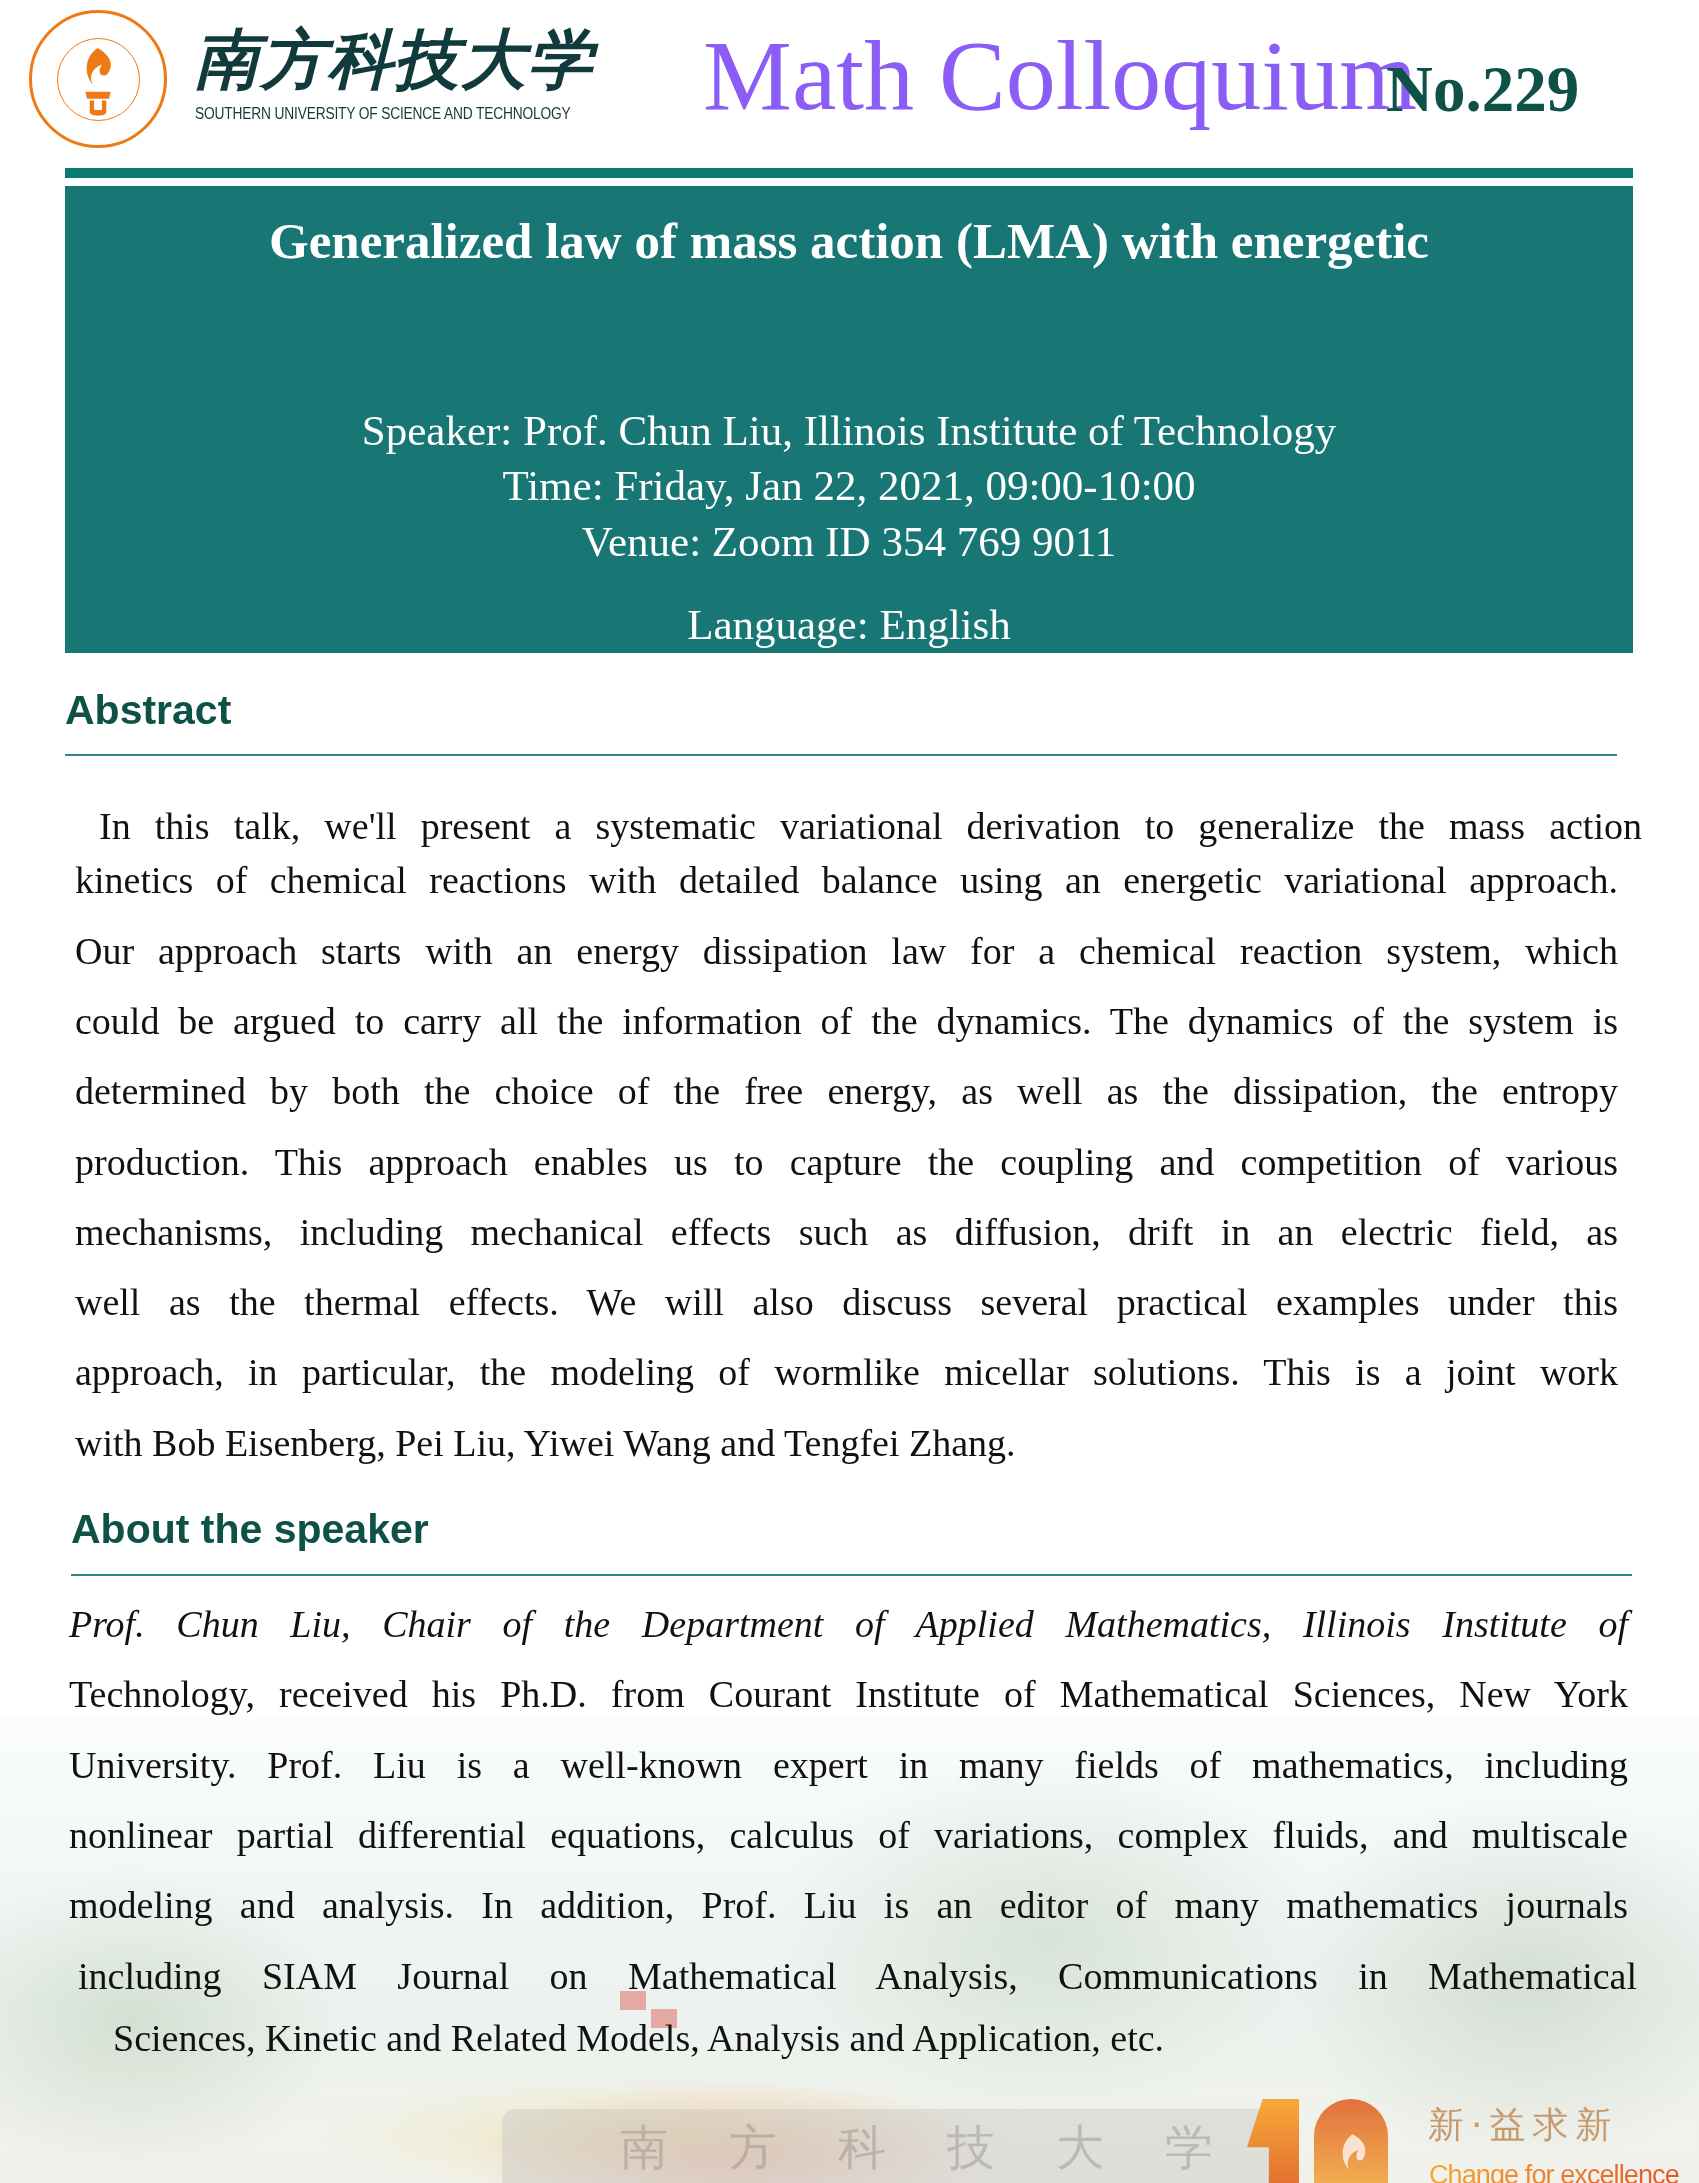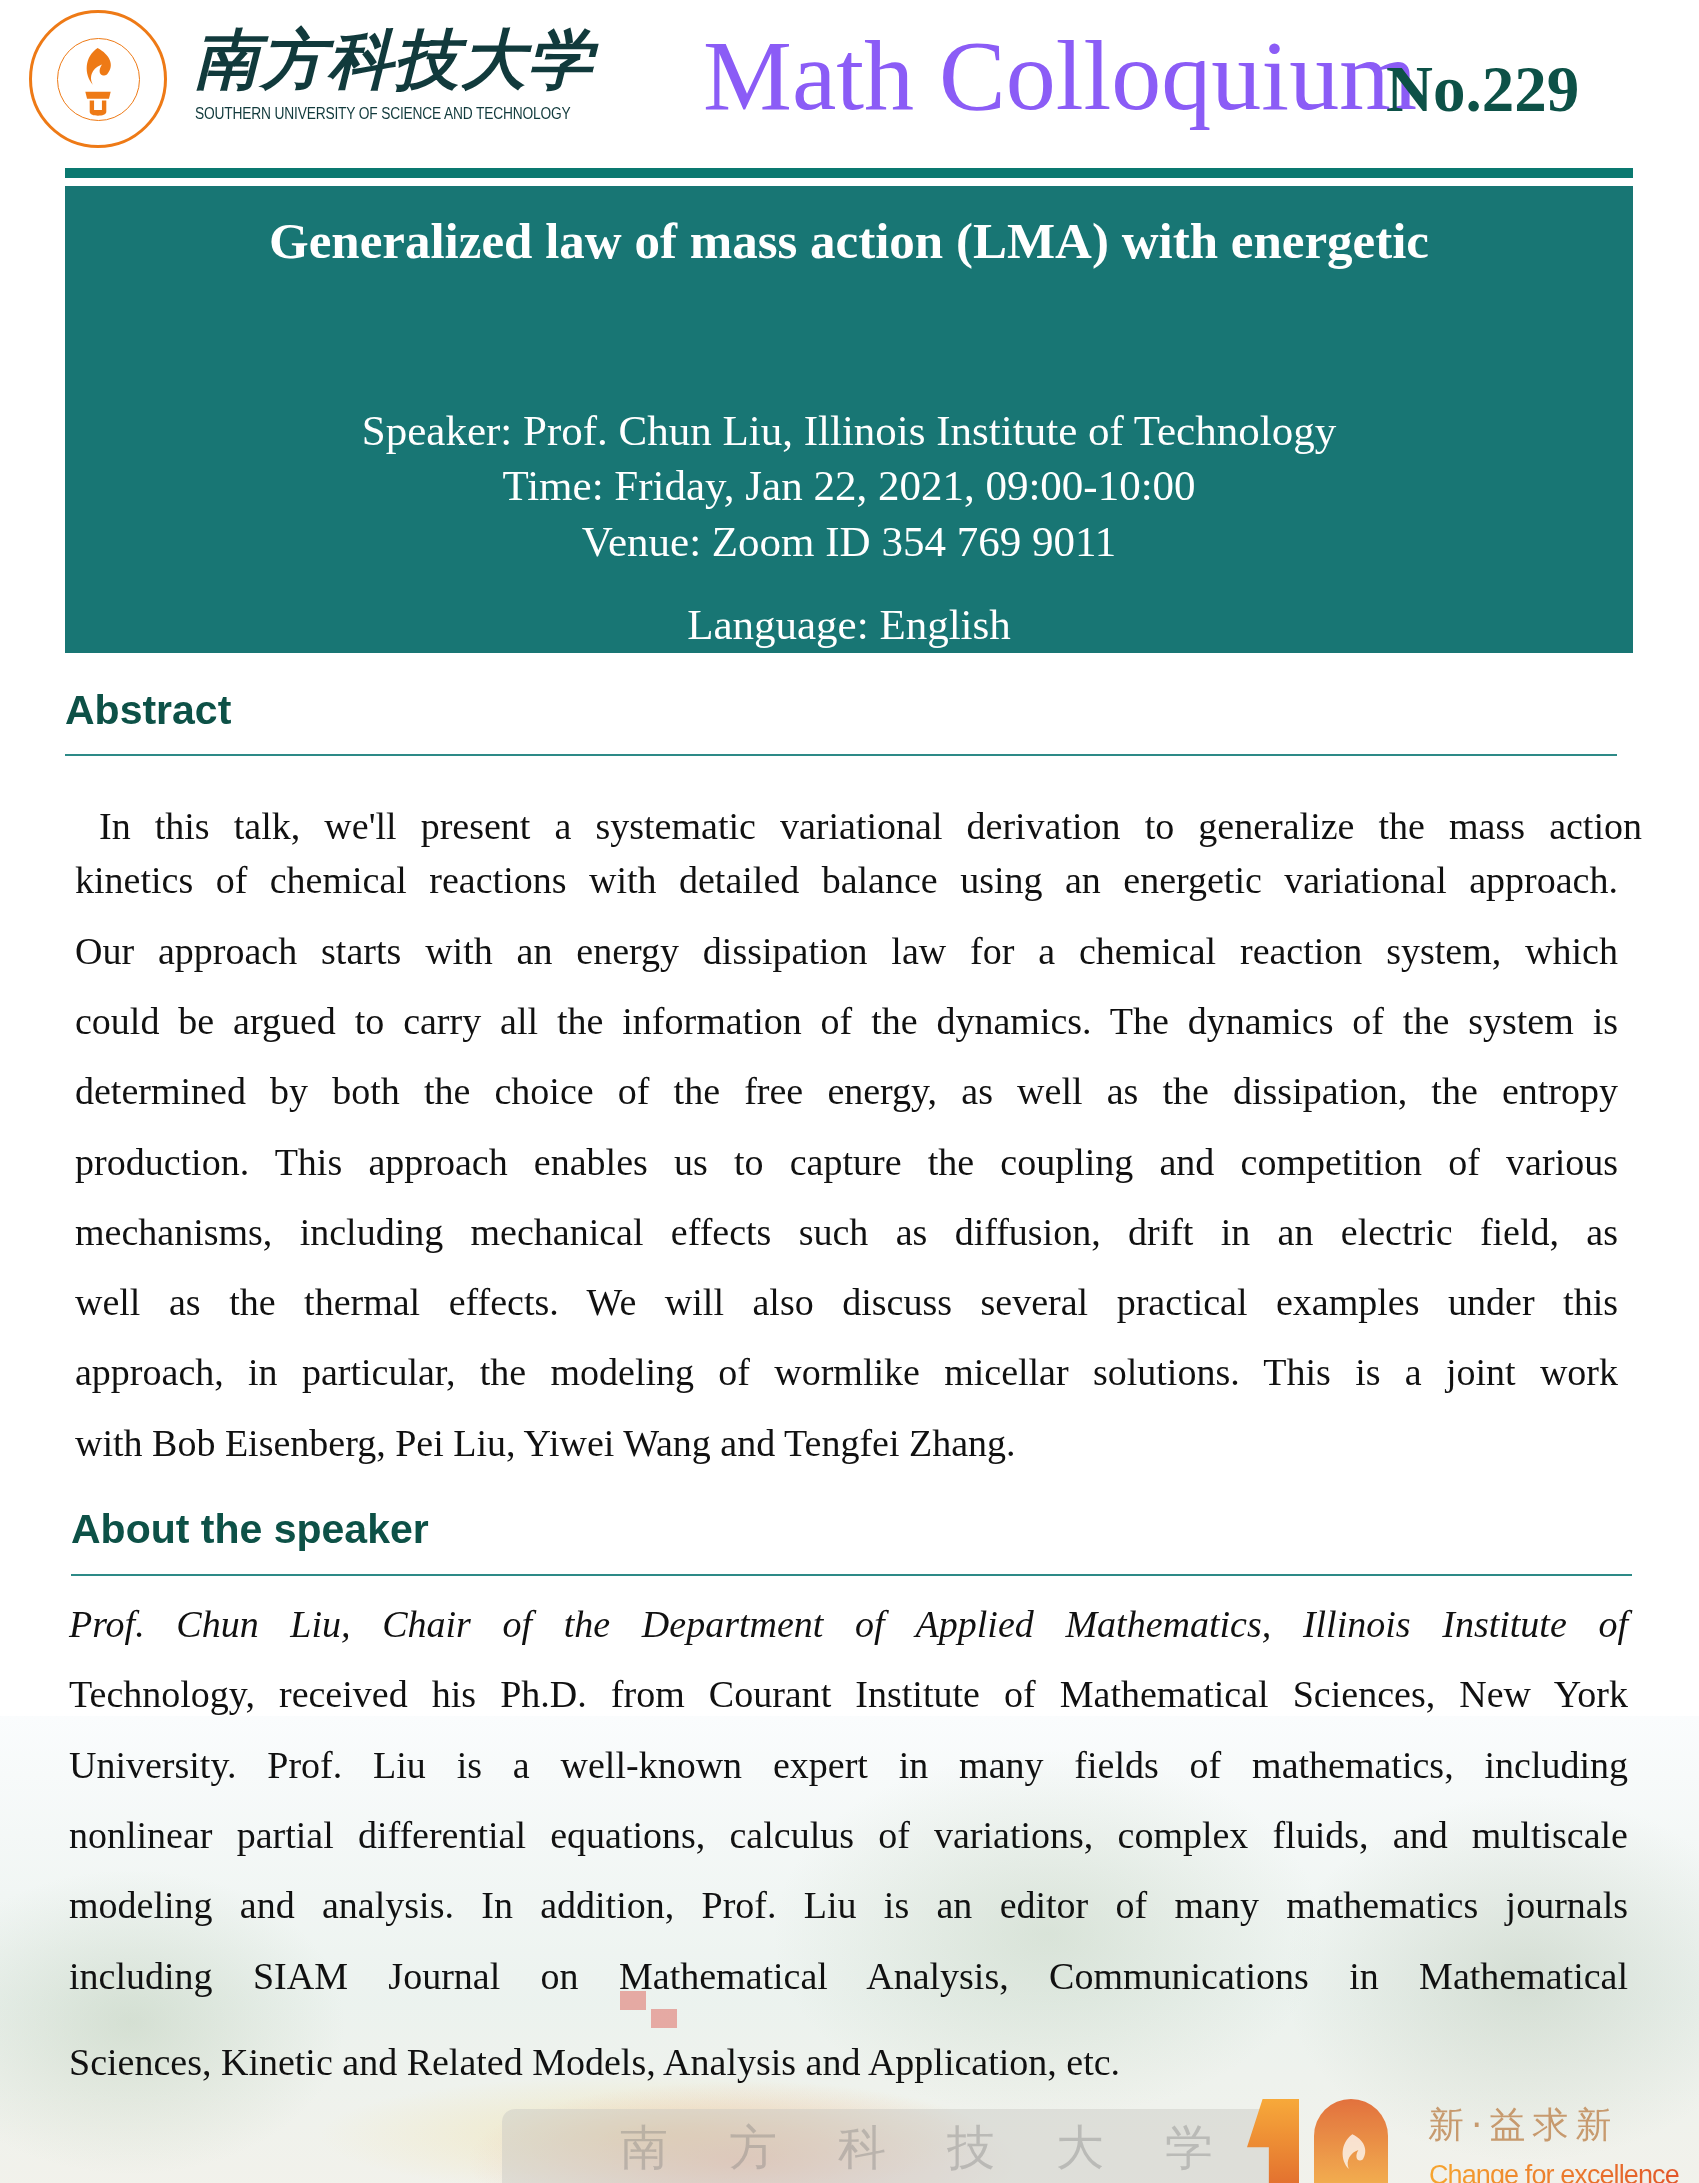--- a/index.html
+++ b/index.html
@@ -150,22 +150,22 @@
 </div>
 
 <div class="section-heading" style="left:71px;top:1509px;">About the speaker</div>
 <div class="section-rule" style="left:71px;top:1574px;width:1561px;"></div>
 <div class="para" style="left:69px;top:1605px;width:1559px;">
   <div class="ln" style="top:0;width:1559px;font-style:italic;">Prof. Chun Liu, Chair of the Department of Applied Mathematics, Illinois Institute of</div>
   <div class="ln" style="top:70px;width:1559px;">Technology, received his Ph.D. from Courant Institute of Mathematical Sciences, New York</div>
   <div class="ln" style="top:141px;width:1559px;">University. Prof. Liu is a well-known expert in many fields of mathematics, including</div>
   <div class="ln" style="top:211px;width:1559px;">nonlinear partial differential equations, calculus of variations, complex fluids, and multiscale</div>
   <div class="ln" style="top:281px;width:1559px;">modeling and analysis. In addition, Prof. Liu is an editor of many mathematics journals</div>
-  <div class="ln" style="top:352px;width:1559px;">including SIAM Journal on Mathematical Analysis, Communications in Mathematical</div>
-  <div class="ln" style="top:438px;width:auto;text-align-last:auto;">Sciences, Kinetic and Related Models, Analysis and Application, etc.</div>
+  <div class="ln" style="top:352px;width:1559px;margin-left:9px;">including SIAM Journal on Mathematical Analysis, Communications in Mathematical</div>
+  <div class="ln" style="top:414px;width:auto;text-align-last:auto;margin-left:44px;">Sciences, Kinetic and Related Models, Analysis and Application, etc.</div>
 </div>
 
 <div class="anniv-one"></div>
 <div class="anniv-zero">
   <svg width="74" height="127" viewBox="0 0 170 290">
     <path d="M88 80 C60 100 60 140 80 160 C72 140 84 122 102 116 C92 132 100 146 112 138 C126 116 114 92 88 80 Z" fill="rgba(255,255,255,0.75)"></path>
   </svg>
 </div>
 <div class="anniv-cn">新·益求新</div>
 <div class="anniv-en" style="top:2160px;">Change for excellence</div>

